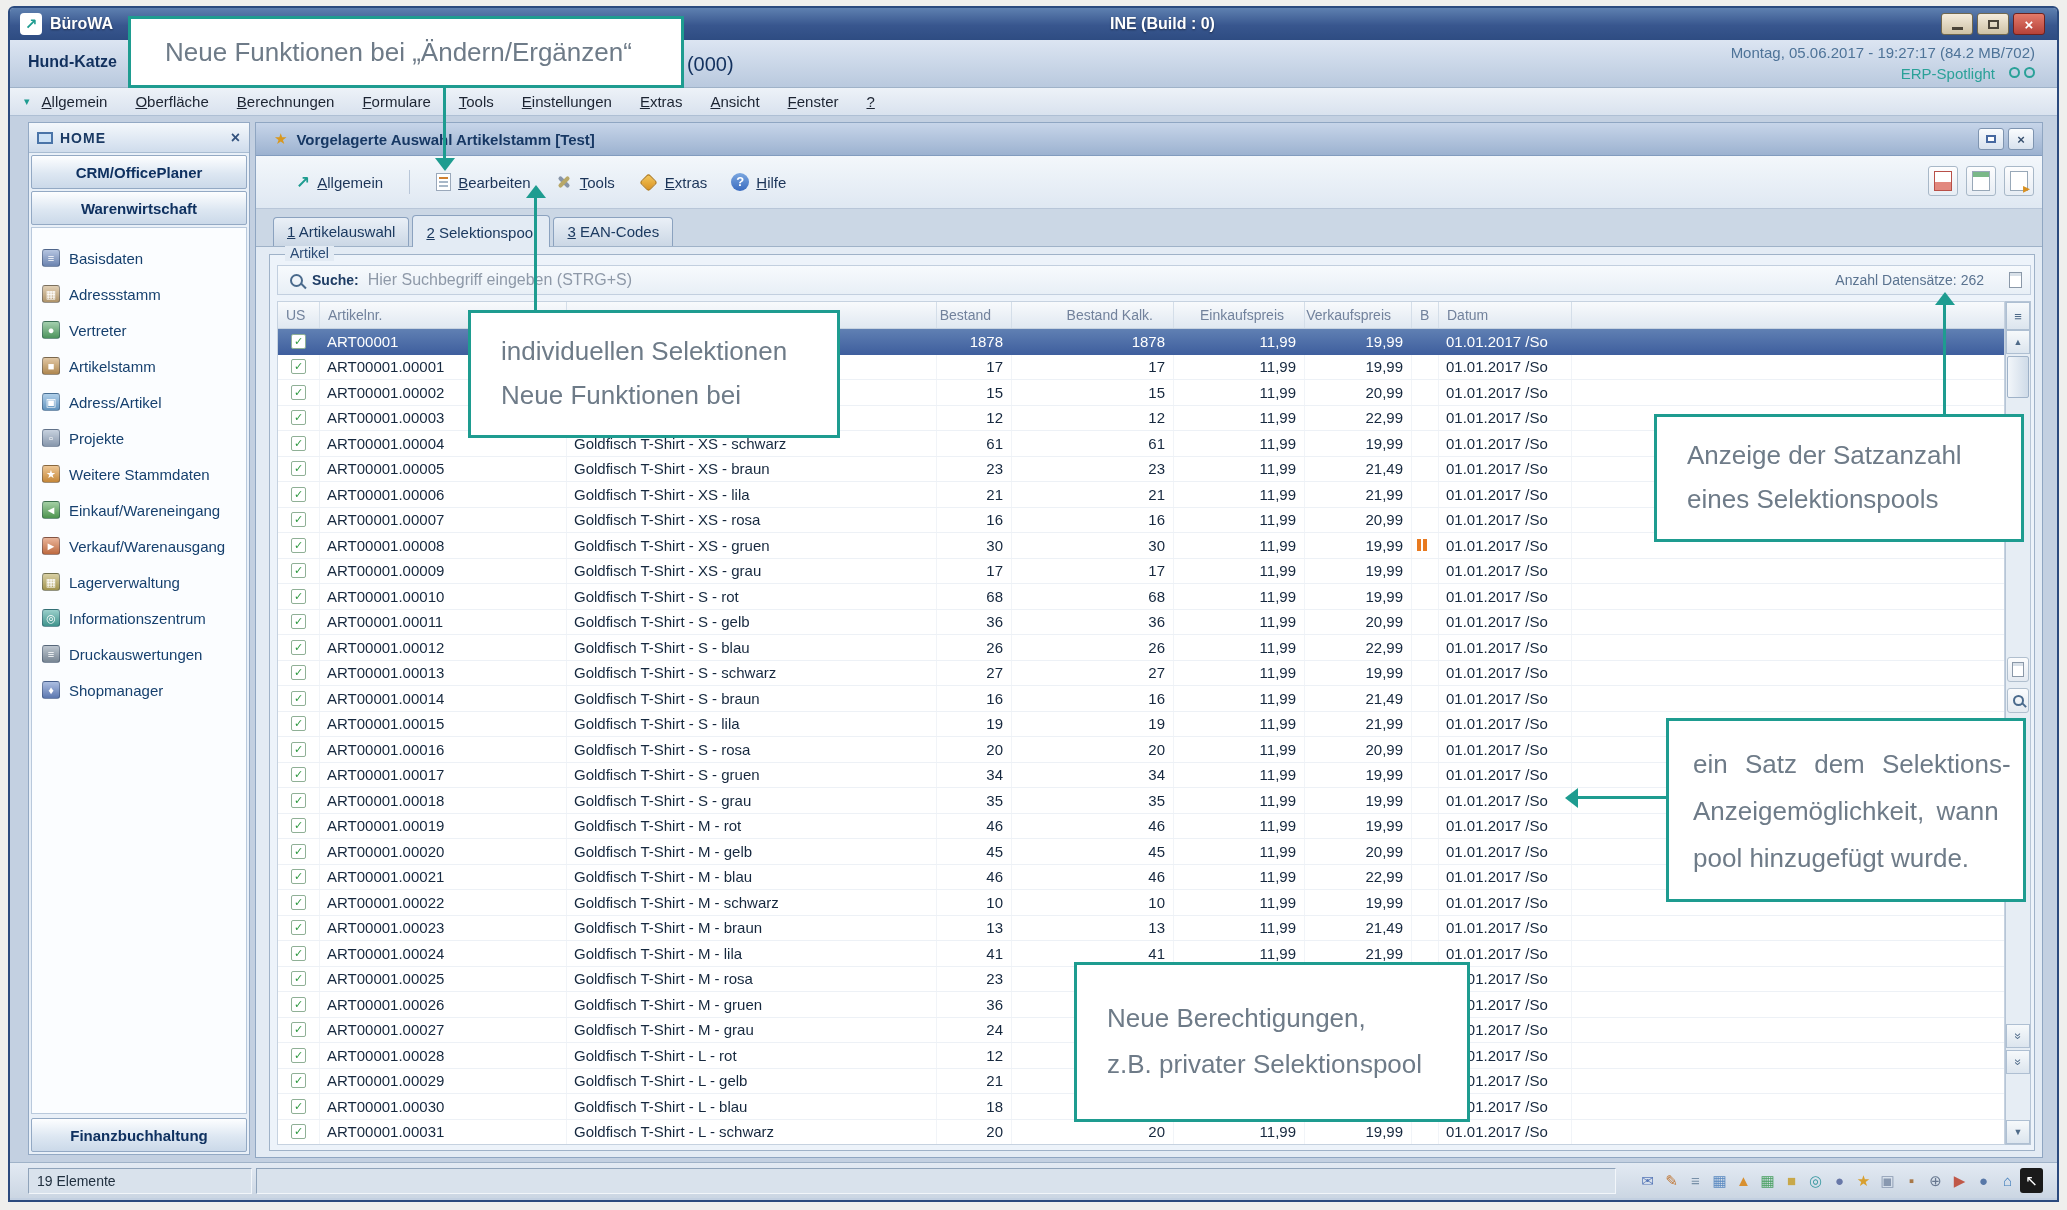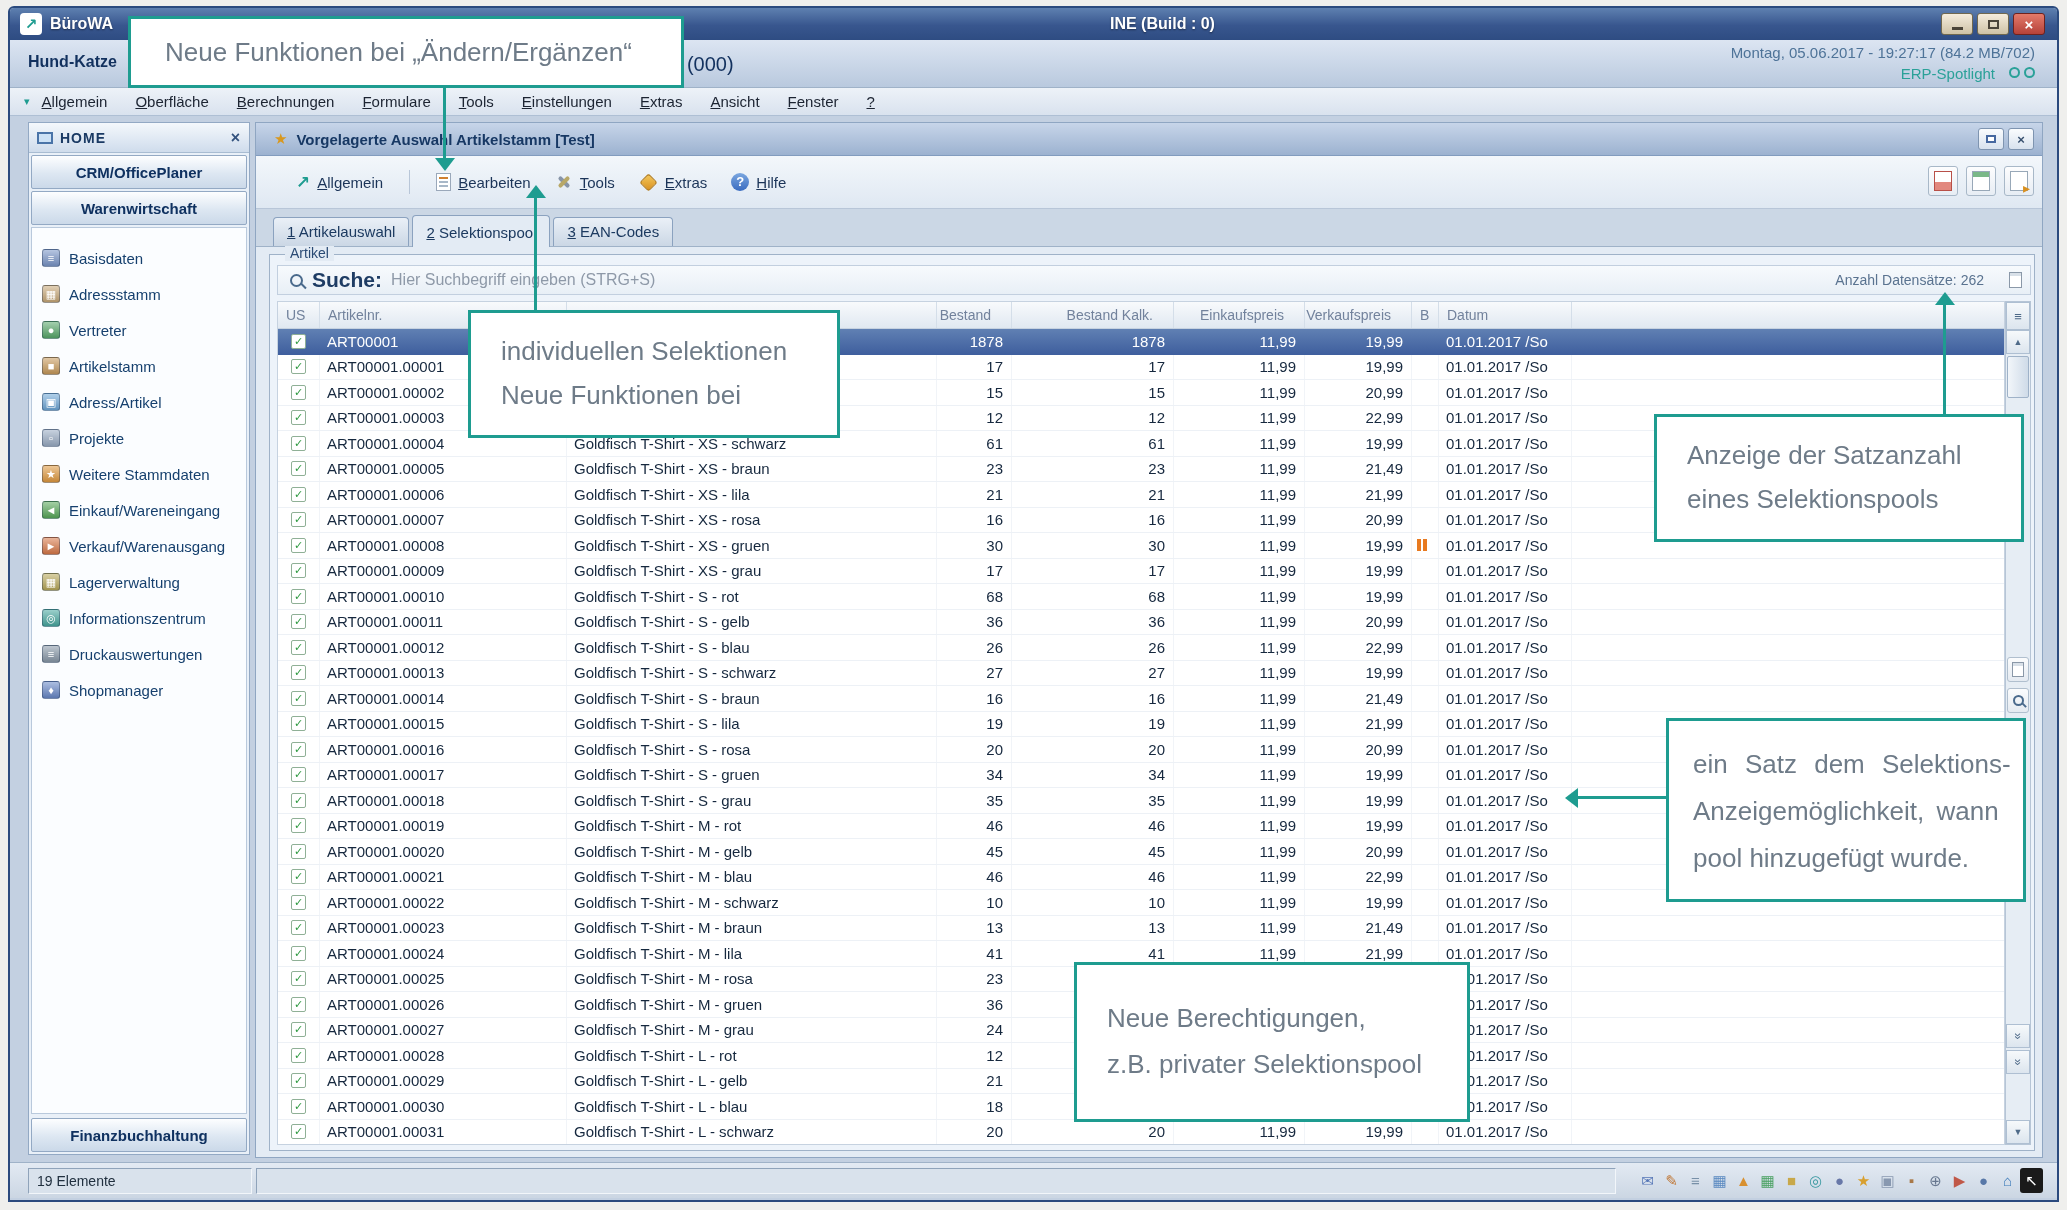--- a/index.html
+++ b/index.html
@@ -78,21 +78,21 @@
 .mw-tabs{position:absolute;left:17px;top:91px;height:32px;display:flex;gap:3px;align-items:flex-end;z-index:3}
 .tab{padding:5px 13px 6px;border:1px solid #8BA2BF;border-bottom:none;border-radius:4px 4px 0 0;background:linear-gradient(#EAF0F7,#CBD7E5);font-size:15px;color:#1C3A60;cursor:default}
 .tab.active{background:#E3EBF4;padding-top:8px;margin-bottom:-1px;z-index:4;position:relative}
 
 .fs{position:absolute;left:13px;top:131px;width:1766px;height:897px;border:1px solid #9FB2C8;background:#EDF3FA}
 .fs-label{position:absolute;left:29px;top:122px;background:#E3EBF4;padding:0 5px;font-size:14px;color:#2A4A74;z-index:2}
 
 .searchrow{position:absolute;left:21px;top:142px;width:1754px;height:30px;background:linear-gradient(#F7FAFD,#E8EFF6);border:1px solid #C2CFDF;display:flex;align-items:center;gap:9px;padding-left:12px;z-index:2}
 .mag{position:relative;width:13px;height:13px;border:2px solid #4A6A8C;border-radius:50%;flex:0 0 13px}
 .mag::after{content:"";position:absolute;width:7px;height:2px;background:#4A6A8C;transform:rotate(45deg);right:-6px;bottom:-2px}
-.search-label{font-size:21px;font-weight:bold;color:#1E3C64}
+.search-label{font-size:14px;font-weight:bold;color:#1E3C64}
 .search-ph{font-size:16px;color:#8E99A8}
 .rec-count{position:absolute;right:46px;font-size:14px;color:#5A7390}
 .search-mini{position:absolute;right:8px;width:13px;height:16px;background:#fff;border:1px solid #8A98A8;box-shadow:inset 0 3px 0 #D8E0E8}
 
 .thead{position:absolute;left:21px;top:178px;width:1728px;height:28px;display:flex;background:linear-gradient(#F8FAFC,#E0E8F1);border:1px solid #C6D2E0;font-size:14px;color:#72829C;z-index:2}
 .hc{display:flex;align-items:center;border-right:1px solid #D4DEE9;padding-left:8px;height:100%;white-space:nowrap;overflow:hidden}
 .hc.num{justify-content:flex-end;padding-right:20px;padding-left:0}
 .tbody{position:absolute;left:21px;top:206px;width:1728px;height:816px;background:#fff;border:1px solid #C6D2E0;border-top:none;overflow:hidden;z-index:2}
 .trow{height:25.5px;display:flex;align-items:center;font-size:15px;color:#16283E;border-bottom:1px solid #EDF1F6}
 .c{height:100%;display:flex;align-items:center;border-right:1px solid #F1F4F8;white-space:nowrap;overflow:hidden}

